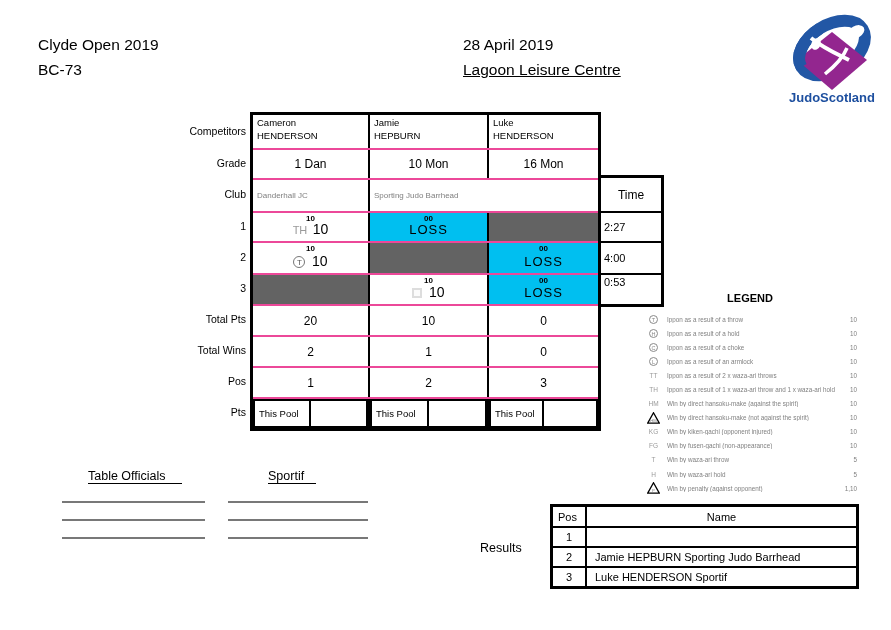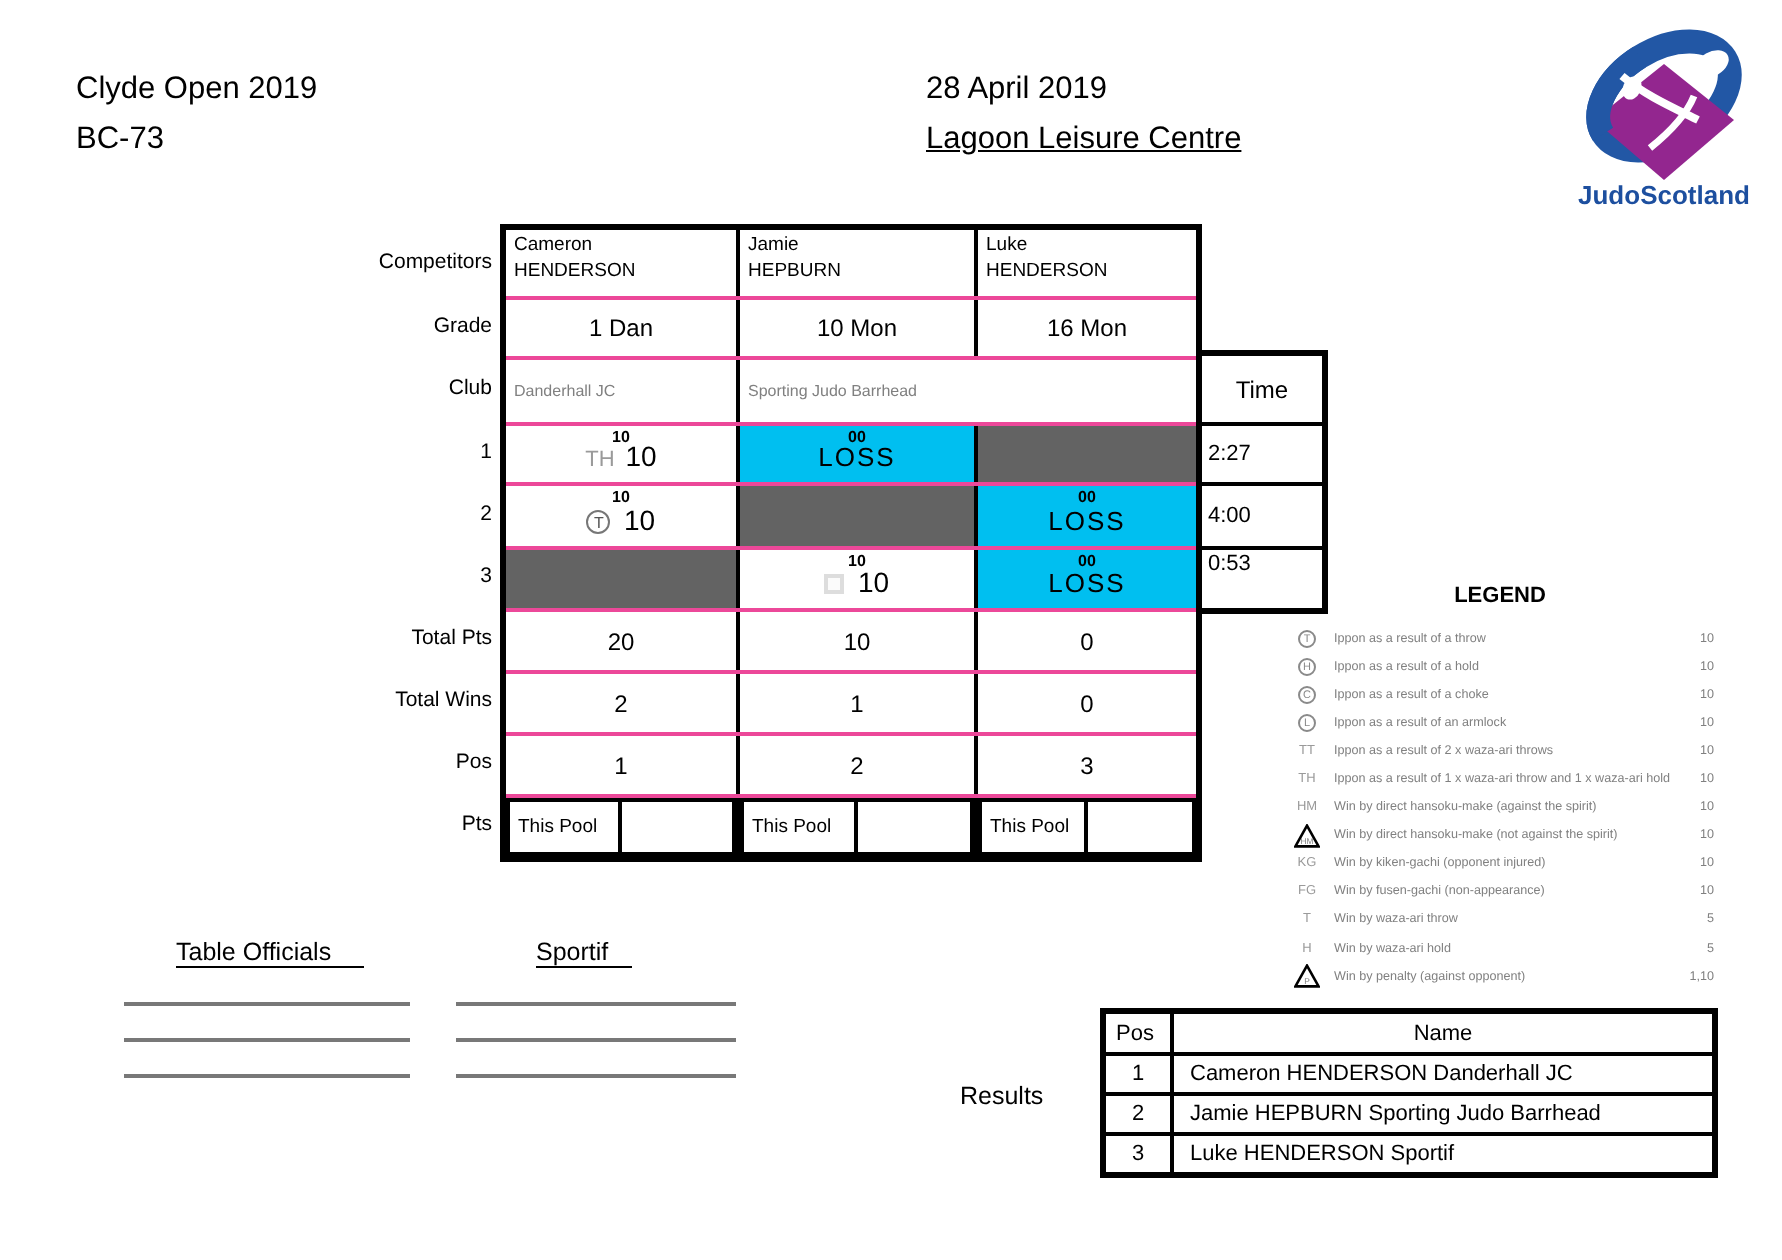--- a/index.html
+++ b/index.html
@@ -336,21 +336,20 @@
 <div class="abs sig-line" style="left:228px;top:537px;width:140px;"></div>
 
 <div class="abs results-label">Results</div>
 <div class="abs" id="results-table">
   <div class="rrow hdr">
     <span class="rpos hdr-cell">Pos</span>
     <span class="rname hdr-cell">Name</span>
   </div>
   <div class="rrow">
     <span class="rpos">1</span>
-    <span class="rname">Cameron HENDERSON Danderhall JC</span>
   </div>
   <div class="rrow">
     <span class="rpos">2</span>
     <span class="rname">Jamie HEPBURN Sporting Judo Barrhead</span>
   </div>
   <div class="rrow">
     <span class="rpos">3</span>
     <span class="rname">Luke HENDERSON Sportif</span>
   </div>
 </div>

